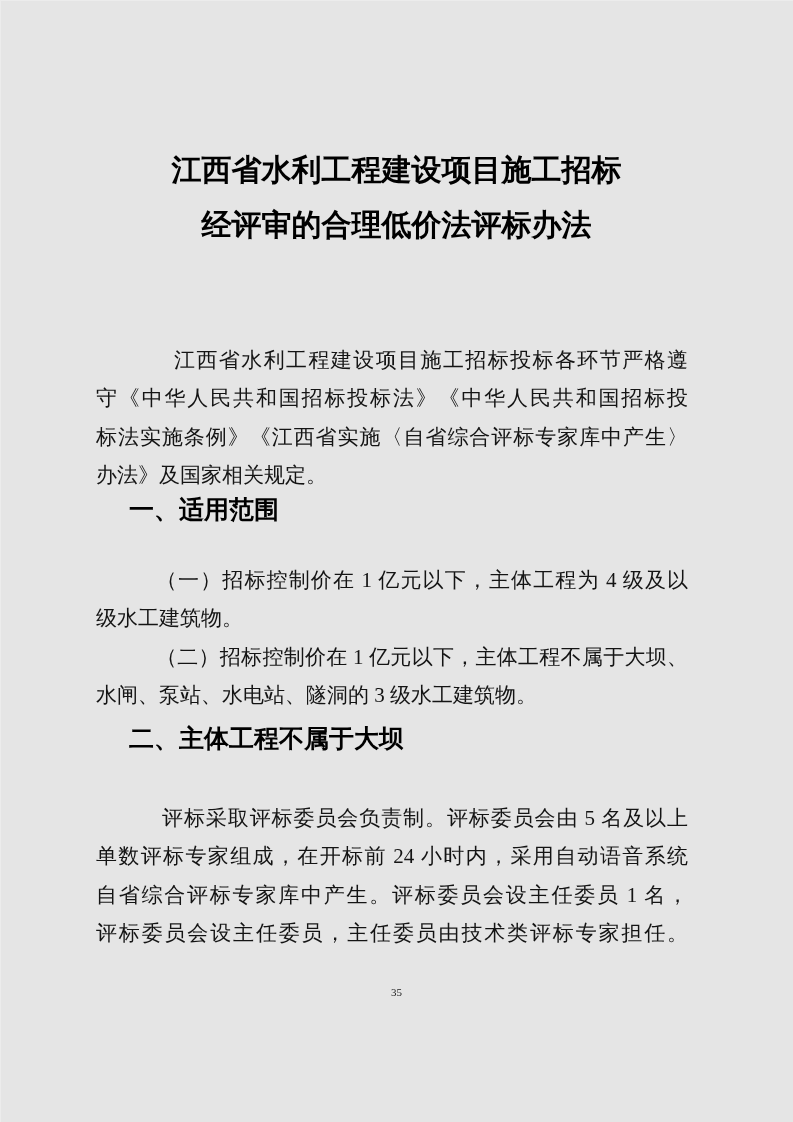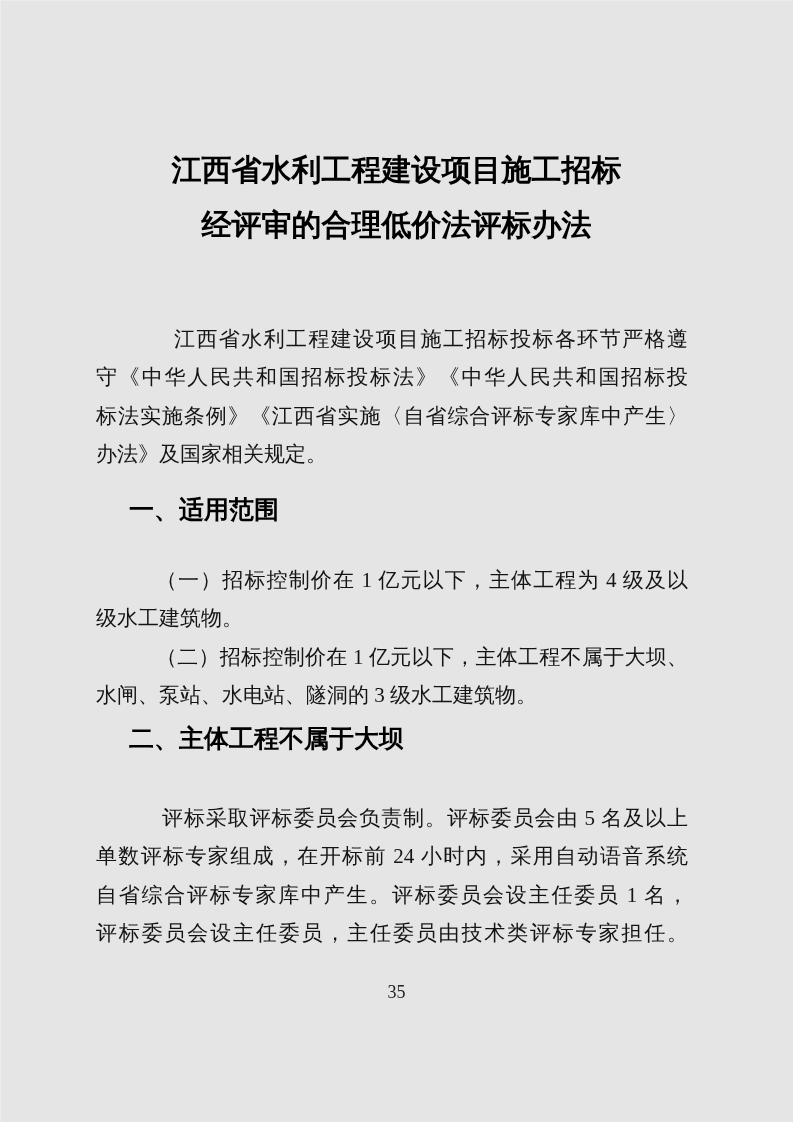--- a/index.html
+++ b/index.html
@@ -45,21 +45,21 @@
     width: 100%;
   }
   
   .jl {
     text-align: justify;
     text-align-last: justify;
   }
   .ind-intro { padding-left: 78px; width: 514px; }
   .ind-item  { padding-left: 60px; width: 532px; }
   .ind-last  { padding-left: 66px; width: 526px; }
-  .intro-block { top: 320px; }
+  .intro-block { top: 341px; }
   .items-block { top: 561px; }
   .last-block  { top: 799px; }
   
   .heading {
     position: absolute;
     left: 96px;
     width: 592px;
     margin: 0;
     padding-left: 33px;
     font-family: "Liberation Sans", "DejaVu Sans", sans-serif;
@@ -71,21 +71,21 @@
   .heading-1 { top: 495px; }
   .heading-2 { top: 724px; }
   
   .page-number {
     position: absolute;
     top: 984px;
     left: 0;
     width: 793px;
     text-align: center;
     font-family: "Liberation Serif", "DejaVu Serif", serif;
-    font-size: 18px;
+    font-size: 11px;
     line-height: 16px;
     color: #222222;
   }
 </style>
 </head>
 <body>
 
 <div class="page">
 
   <h1 class="doc-title">

